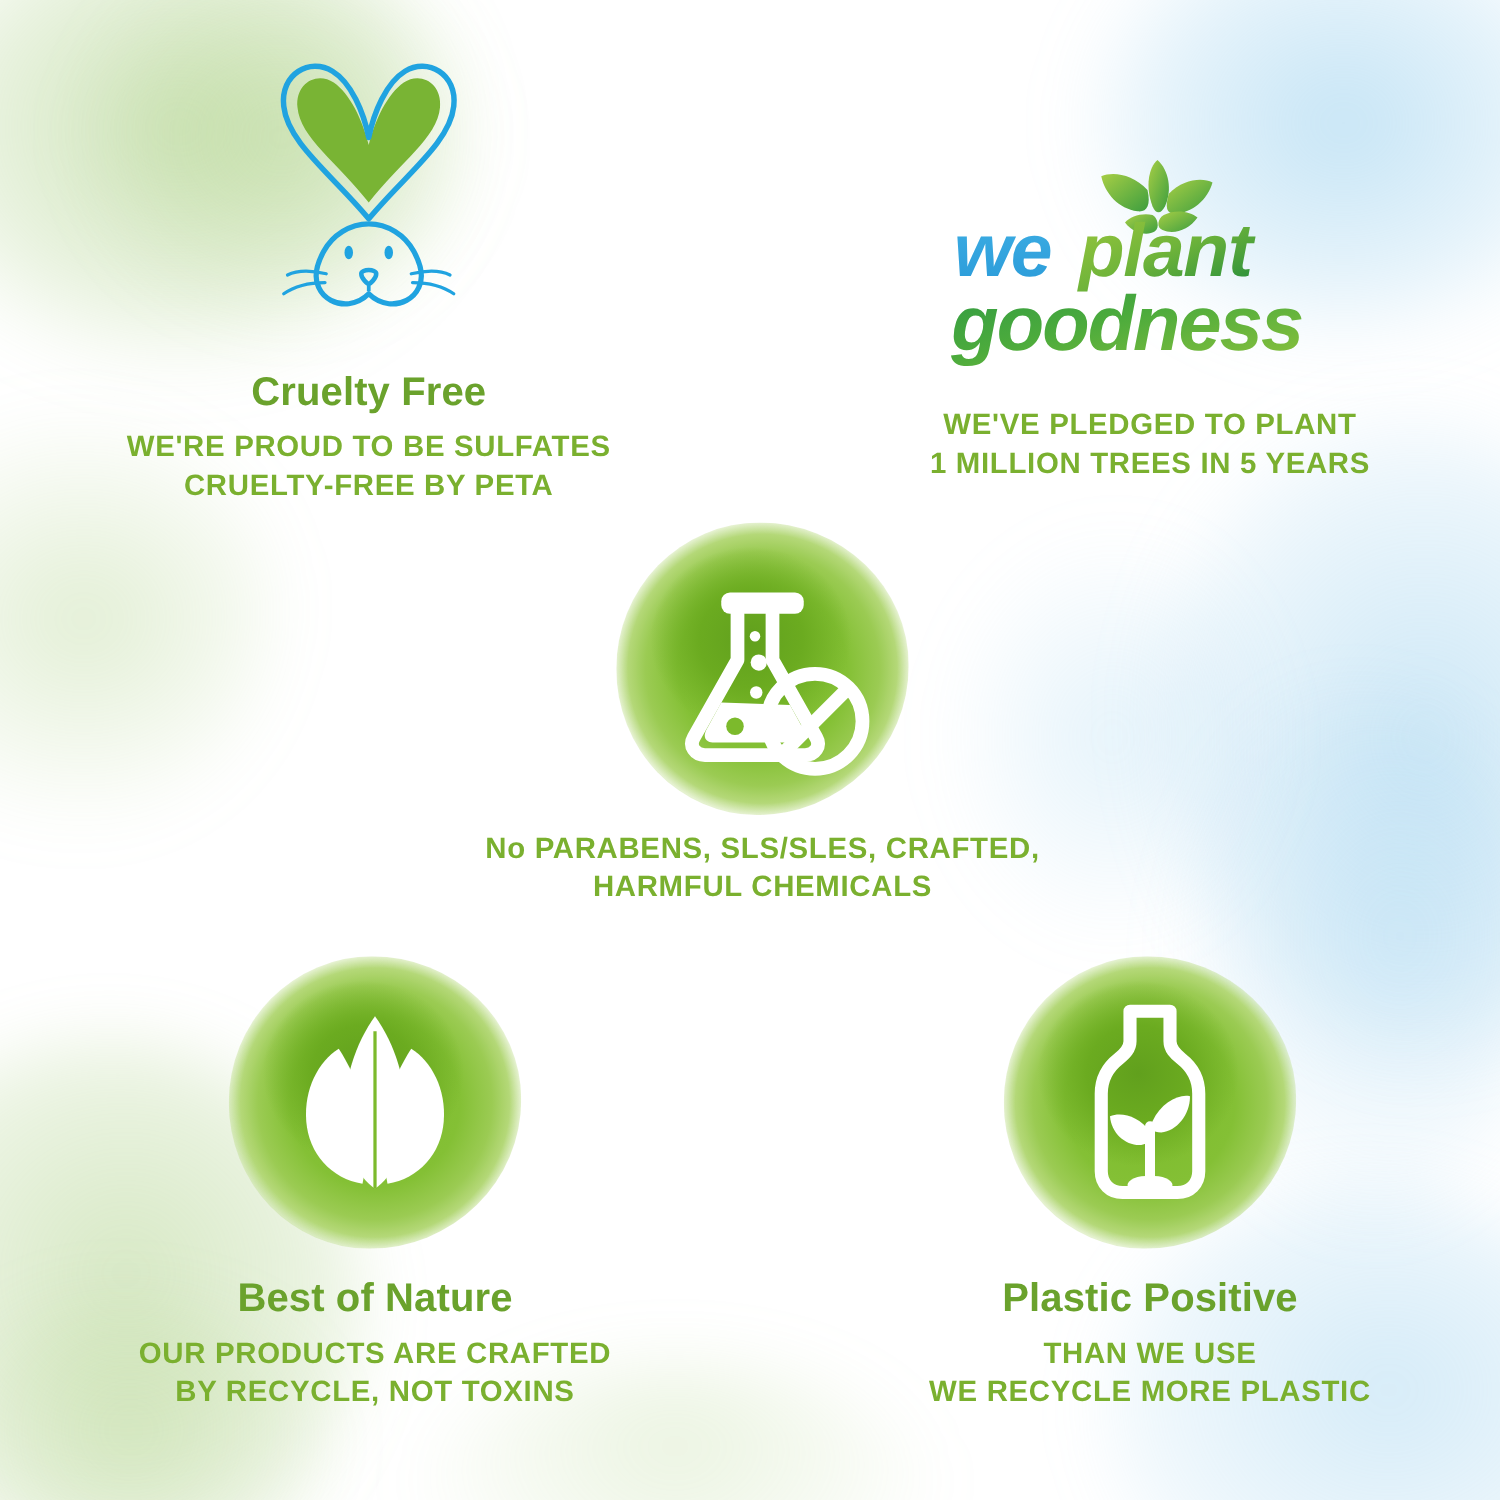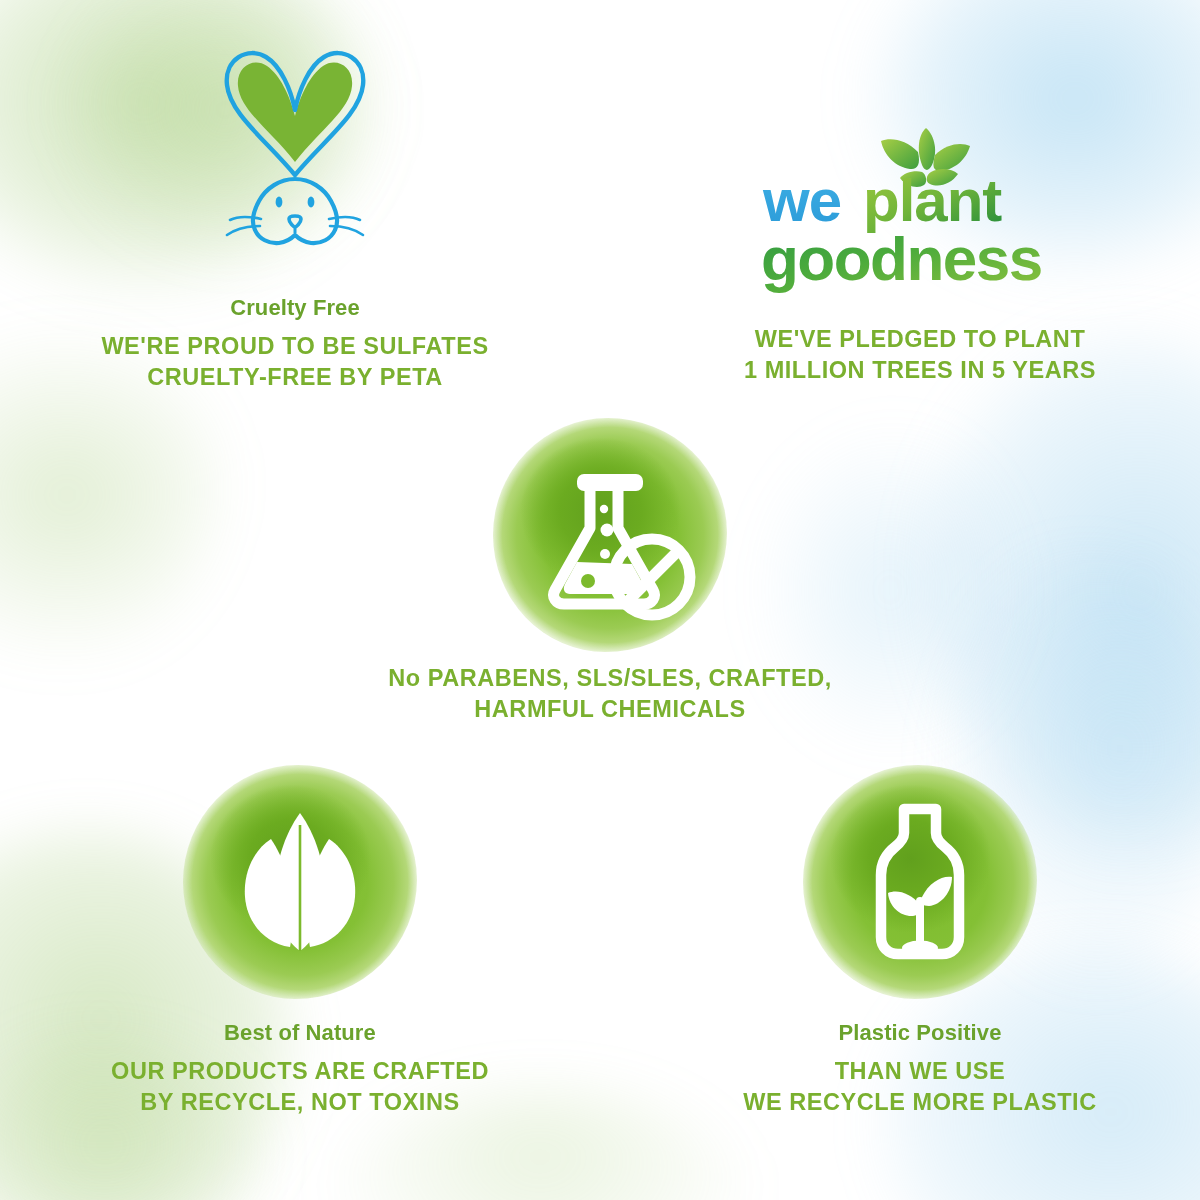--- a/index.html
+++ b/index.html
@@ -73,21 +73,21 @@
     background:radial-gradient(ellipse at 50% 50%, rgba(152,208,238,.26), rgba(152,208,238,0) 75%);
     border-radius:55% 45% 48% 52% / 48% 52% 48% 52%;
   }
 
   
   #content { position:relative; z-index:2; width:1200px; height:1200px; }
 
   .cell { position:absolute; text-align:center; }
 
   .heading {
-    font-size:22px;
+    font-size:32px;
     font-weight:bold;
     color:#6aa22c;
     letter-spacing:.1px;
     line-height:1.1;
   }
   .subtext {
     font-size:23.5px;
     font-weight:bold;
     color:#7ab02f;
     letter-spacing:.55px;
@@ -124,21 +124,21 @@
   #cell-nature   { left:35px;  top:765px; width:530px; }
   #cell-plastic  { left:680px; top:765px; width:480px; }
 
   #cell-cruelty .heading,
   #cell-plant .heading   { margin-top:16px; }
   #cell-toxin .heading,
   #cell-nature .heading,
   #cell-plastic .heading { margin-top:22px; }
 
   .logo-wrap { height:240px; display:flex; align-items:center; justify-content:center; }
-  .logo-wrap.plant { height:175px; }
+  .logo-wrap.plant { height:175px;font-style:italic; }
 </style>
 </head>
 <body>
 
 <div id="bg-layer">
   <div class="wash wash-green-tl"></div>
   <div class="wash wash-green-tl2"></div>
   <div class="wash wash-green-ml"></div>
   <div class="wash wash-green-bl"></div>
   <div class="wash wash-green-bl2"></div>

